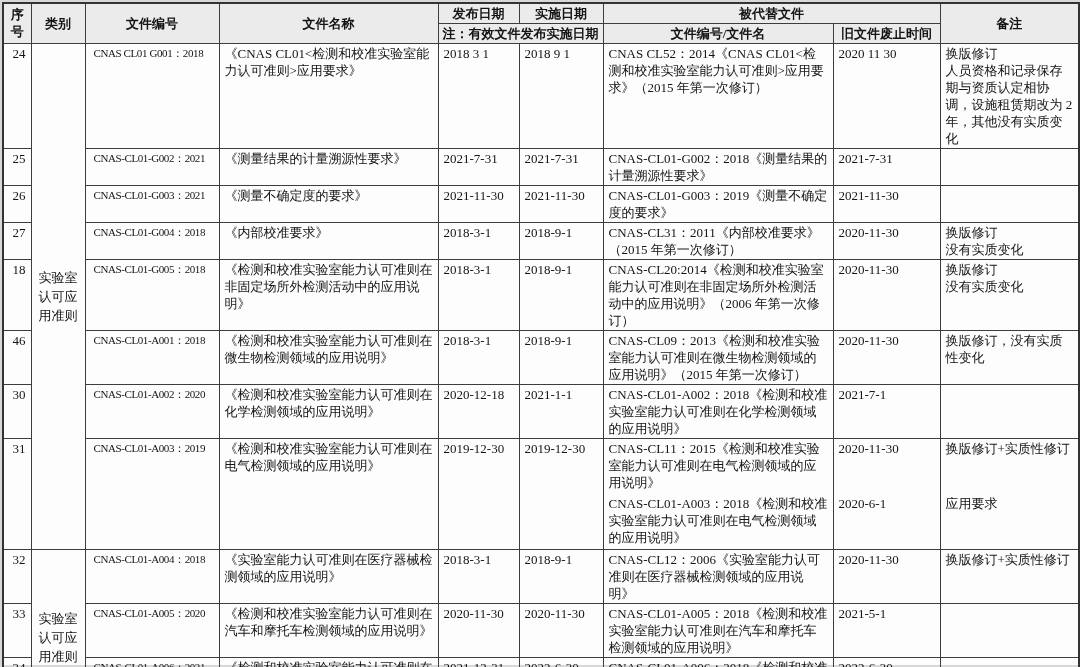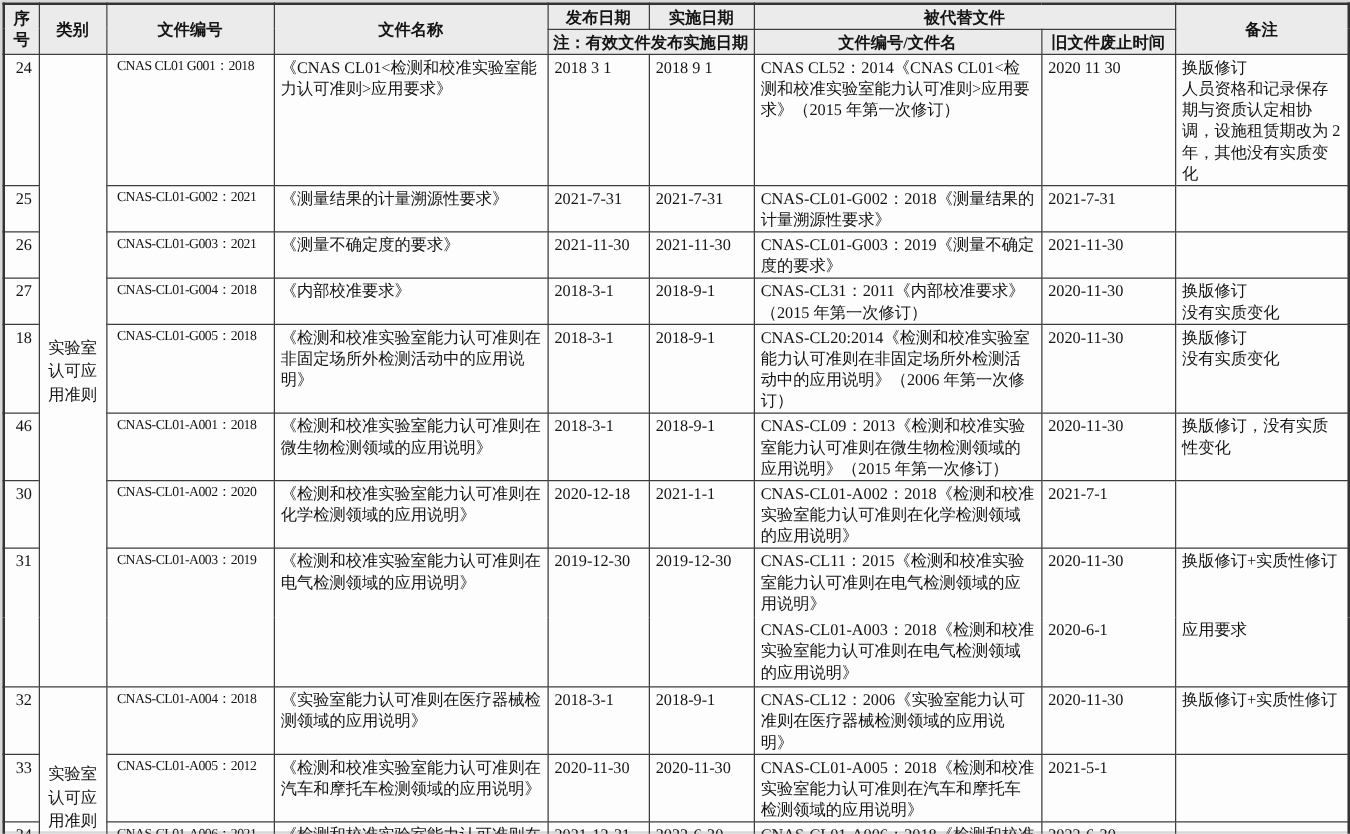--- a/index.html
+++ b/index.html
@@ -180,21 +180,21 @@
       <td class="code">CNAS-CL01-A004：2018</td>
       <td>《实验室能力认可准则在医疗器械检测领域的应用说明》</td>
       <td>2018-3-1</td>
       <td>2018-9-1</td>
       <td>CNAS-CL12：2006《实验室能力认可准则在医疗器械检测领域的应用说明》</td>
       <td>2020-11-30</td>
       <td class="pre">换版修订+实质性修订</td>
     </tr>
     <tr style="height:52px">
       <td class="num">33</td>
-      <td class="code">CNAS-CL01-A005：2012</td>
+      <td class="code">CNAS-CL01-A005：2020</td>
       <td>《检测和校准实验室能力认可准则在汽车和摩托车检测领域的应用说明》</td>
       <td>2020-11-30</td>
       <td>2020-11-30</td>
       <td>CNAS-CL01-A005：2018《检测和校准实验室能力认可准则在汽车和摩托车检测领域的应用说明》</td>
       <td>2021-5-1</td>
       <td class="pre"></td>
     </tr>
     <tr style="height:70px">
       <td class="num">34</td>
       <td class="code">CNAS-CL01-A006：2021</td>

